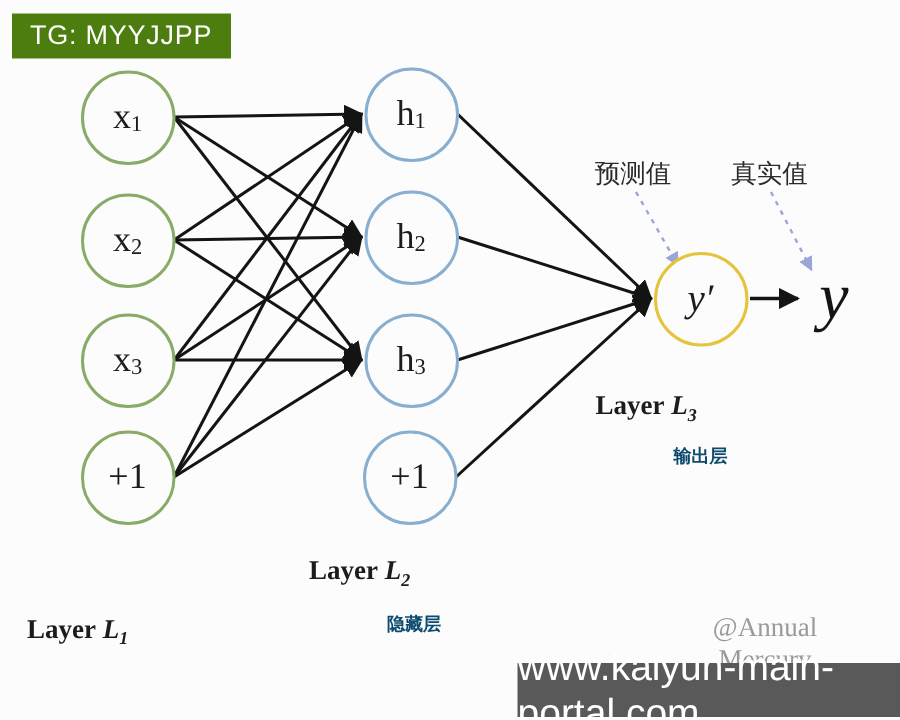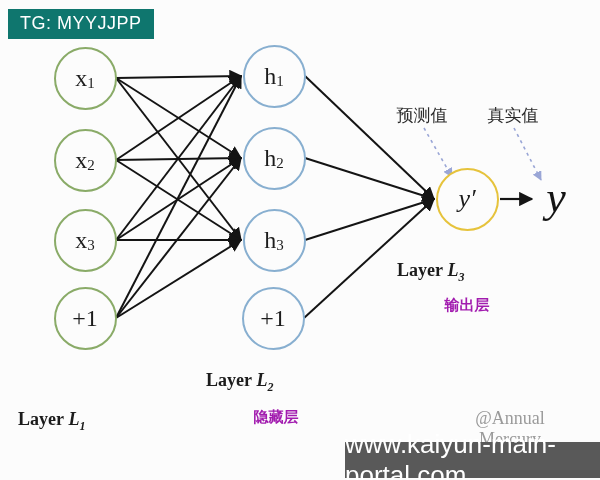--- a/index.html
+++ b/index.html
@@ -21,41 +21,41 @@
     background: #fcfcfc;
     display: flex; align-items: center; justify-content: center;
     font-family: "Liberation Serif", serif;
     font-size: 24px; color: #1c1c1c;
     border: 2.5px solid #888;
   }
   .node sub { font-size: 15px; line-height: 1; margin-top: 10px; }
   .node.node-yp { font-style: italic; font-size: 26px; }
   .badge {
     position: absolute; left: 8px; top: 9px;
-    background: #0f766e; color: #ffffff;
+    background: #4d7c0f; color: #ffffff;
     font-size: 18px; letter-spacing: 0.5px;
     padding: 4px 12px 5px 12px;
   }
   .banner {
     position: absolute; left: 345px; top: 442px;
     width: 255px; height: 36px;
     background: #595959; color: #ffffff;
     font-size: 26px;
     display: flex; align-items: center; justify-content: center;
   }
   .layer-label {
     position: absolute; width: 140px; text-align: left;
     font-family: "Liberation Serif", serif;
     font-weight: bold; font-size: 18px; color: #1c1c1c;
   }
   .layer-label .lab-letter, .layer-label sub { font-style: italic; }
   .layer-label sub { font-size: 12px; }
   .cjk-label {
     position: absolute; width: 140px; text-align: center;
-    font-weight: bold; font-size: 15px; color: #a21caf;
+    font-weight: bold; font-size: 12px; color: #0c4a6e;
     font-family: "Liberation Sans", sans-serif;
   }
   .layer1-en { left: 18px;  top: 370px; margin-top: 39px; }
   .layer1-cn { left: 18px;  top: 408px; }
   .layer2-en { left: 206px; top: 370px; font-family: Liberation Serif, serif; }
   .layer2-cn { left: 206px; top: 408px; }
   .layer3-en { left: 397px; top: 260px; }
   .layer3-cn { left: 397px; top: 296px; }
   .anno-label {
     position: absolute; width: 90px; text-align: center;

